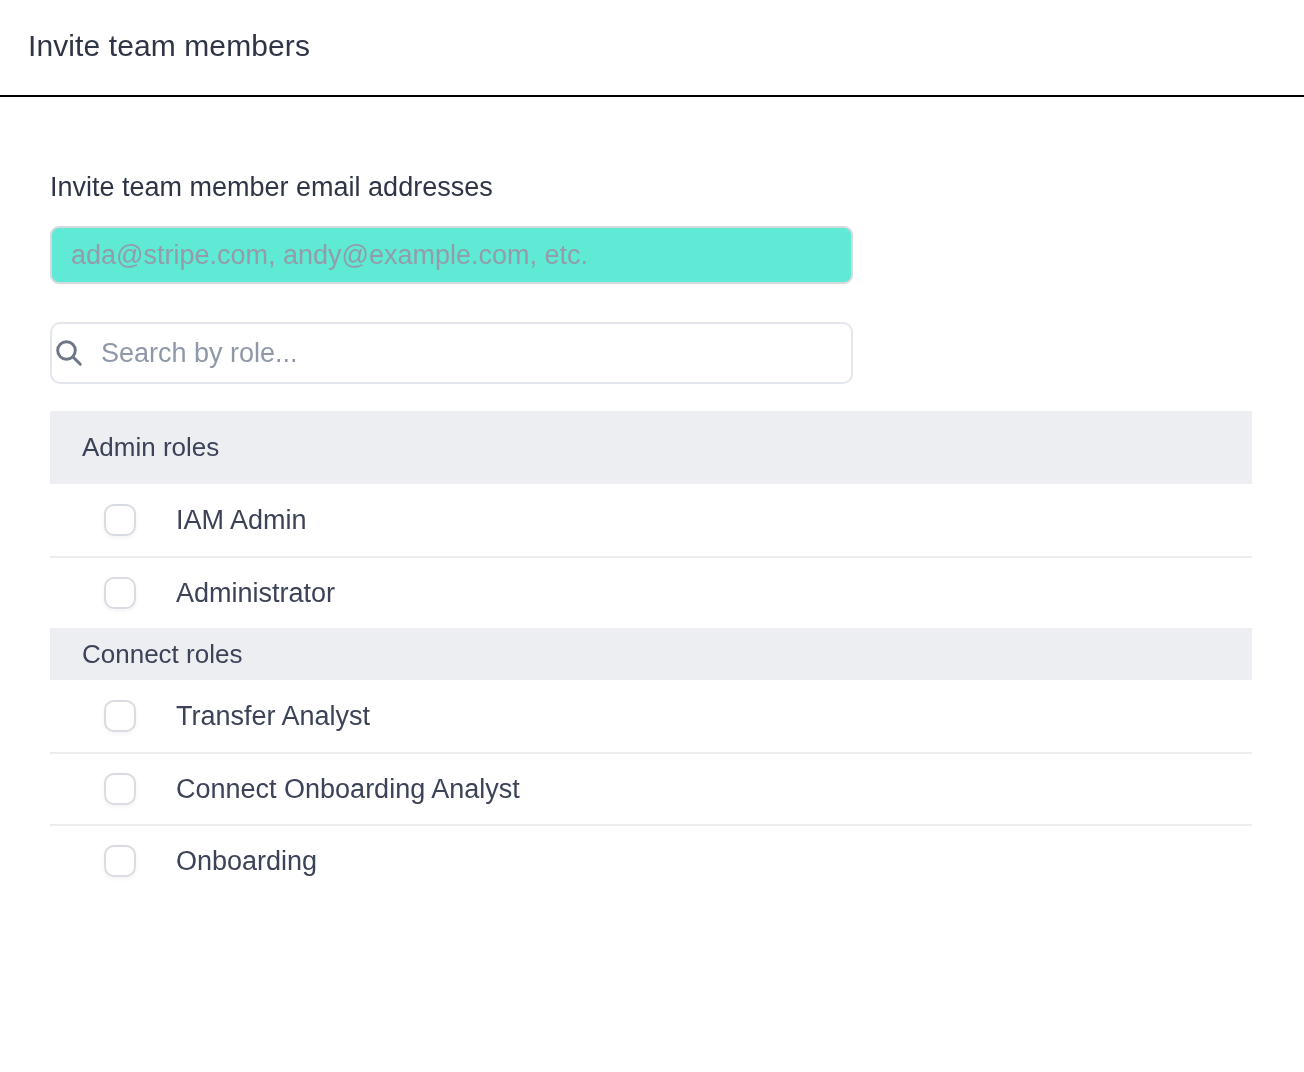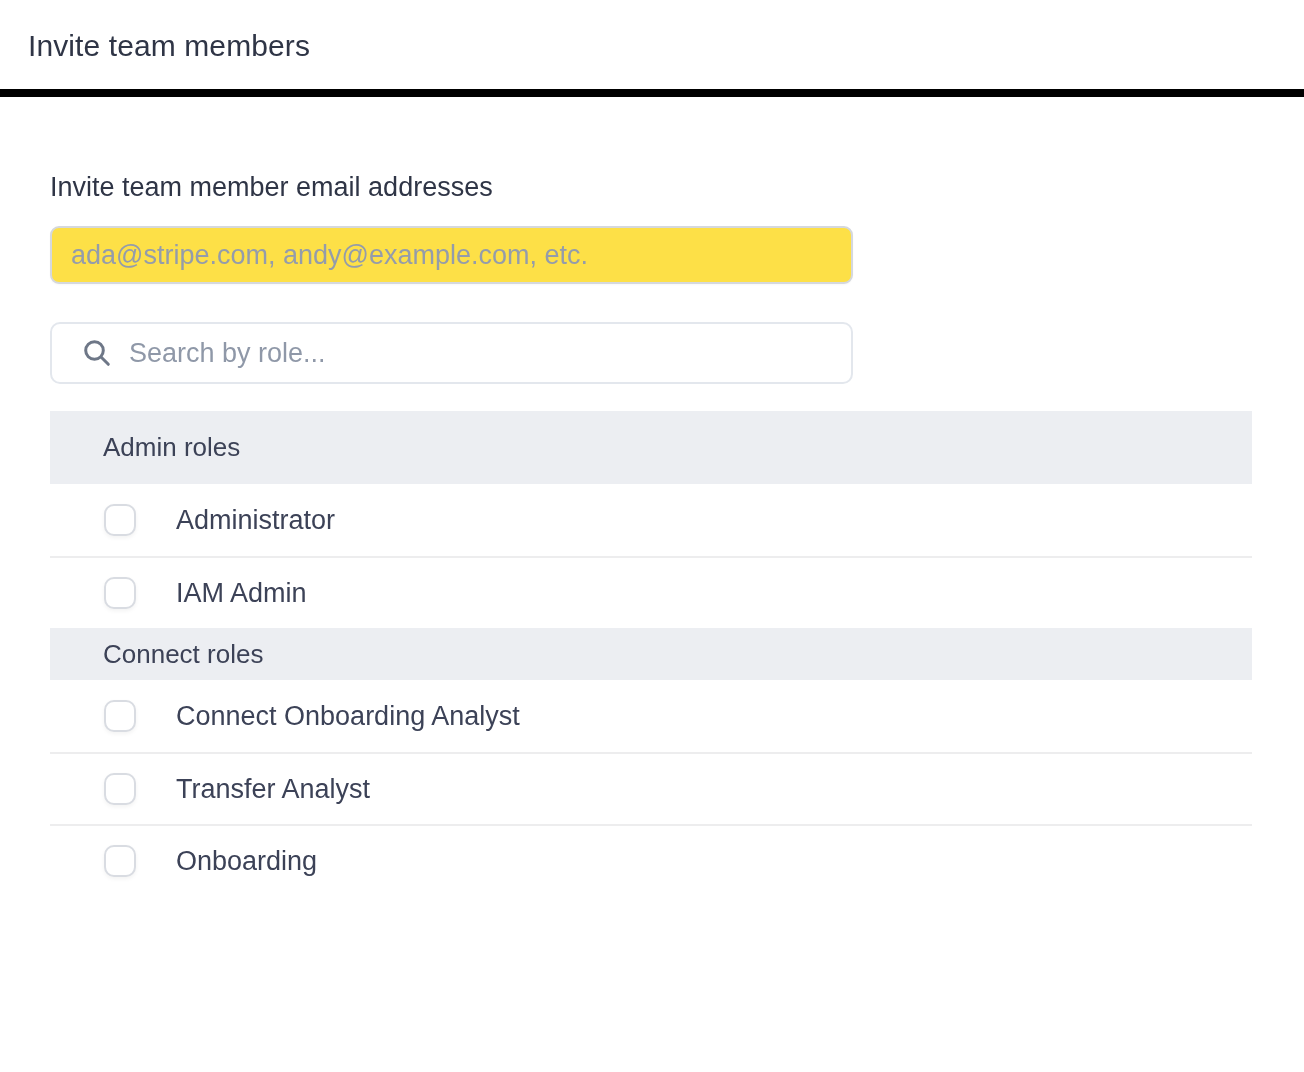--- a/index.html
+++ b/index.html
@@ -5,21 +5,21 @@
   * { box-sizing: border-box; margin: 0; padding: 0; }
   html, body {
     width: 1304px; height: 1072px; overflow: hidden;
     background: #ffffff;
     font-family: "Liberation Sans", sans-serif;
     -webkit-font-smoothing: antialiased;
   }
   .header {
     height: 97px;
     padding: 26px 28px 11px 28px;
-    border-bottom: 8px solid #000000;
+    border-bottom: 2px solid #000000;
   }
   .header h1 {
     font-size: 30px; line-height: 40px;
     font-weight: 500;
     color: #2f3546;
     letter-spacing: 0.1px;
   }
   .content { padding: 0 52px 0 50px; }
 
   .field-label {
@@ -31,55 +31,55 @@
   .email-input {
     display: block;
     margin-top: 22px;
     width: 803px; height: 58px;
     border: 2px solid #d5d8dd;
     border-radius: 9px;
     padding: 0 19px;
     font-family: "Liberation Sans", sans-serif;
     font-size: 27px;
     color: #3c4257;
-    background: #fde047;
+    background: #5eead4;
     box-shadow: 0 1px 2px rgba(0,0,0,0.03);
     outline: none;
   }
   .email-input::placeholder { color: #949cab; opacity: 1; }
 
   .roles-label { margin-top: 56px; }
 
   .search-box {
     margin-top: 38px;
     width: 803px; height: 62px;
     border: 2px solid #e3e7ed;
     border-radius: 10px;
     background: #fff;
     display: flex; align-items: center;
-    padding: 0 30px;
+    padding: 0 2px;
   }
   .search-box svg { flex: 0 0 auto; margin-right: 17px; }
   .search-input {
     flex: 1 1 auto;
     border: none; outline: none;
     font-family: "Liberation Sans", sans-serif;
     font-size: 27px;
     color: #3c4257;
     background: transparent;
     height: 100%;
   }
   .search-input::placeholder { color: #8f98a8; opacity: 1; }
 
   .roles-list { margin-top: 27px; width: 1202px; }
   .group-header {
     height: 73px;
     background: #eceef2;
     display: flex; align-items: center;
-    padding-left: 53px;
+    padding-left: 32px;
     font-size: 26px;
     color: #3c4257;
   }
   .group-header.compact { height: 52px; }
   .role-row {
     height: 72px;
     display: flex; align-items: center;
     background: #fff;
     cursor: pointer;
   }
@@ -120,37 +120,37 @@
     <input class="search-input" type="text" placeholder="Search by role..." style="">
   </div>
 
   <div class="roles-list">
 
     <div class="group-header">
       <span>Admin roles</span>
     </div>
     <div class="role-row">
       <div class="checkbox"></div>
-      <span class="role-name">Administrator</span>
+      <span class="role-name">IAM Admin</span>
     </div>
     <div class="role-row">
       <div class="checkbox"></div>
-      <span class="role-name">IAM Admin</span>
+      <span class="role-name">Administrator</span>
     </div>
 
     <div class="group-header compact">
       <span>Connect roles</span>
     </div>
     <div class="role-row">
       <div class="checkbox"></div>
-      <span class="role-name">Connect Onboarding Analyst</span>
+      <span class="role-name">Transfer Analyst</span>
     </div>
     <div class="role-row">
       <div class="checkbox"></div>
-      <span class="role-name">Transfer Analyst</span>
+      <span class="role-name">Connect Onboarding Analyst</span>
     </div>
 
     <div class="role-row">
       <div class="checkbox"></div>
       <span class="role-name">Onboarding</span>
     </div>
 
   </div>
 </div>
 

